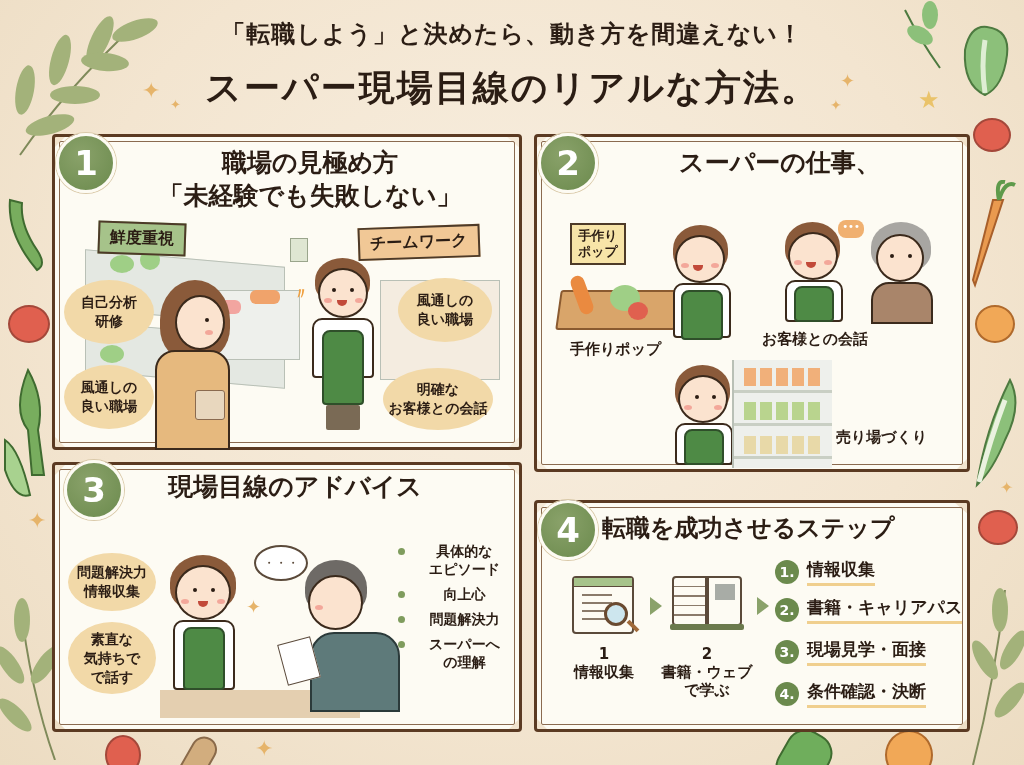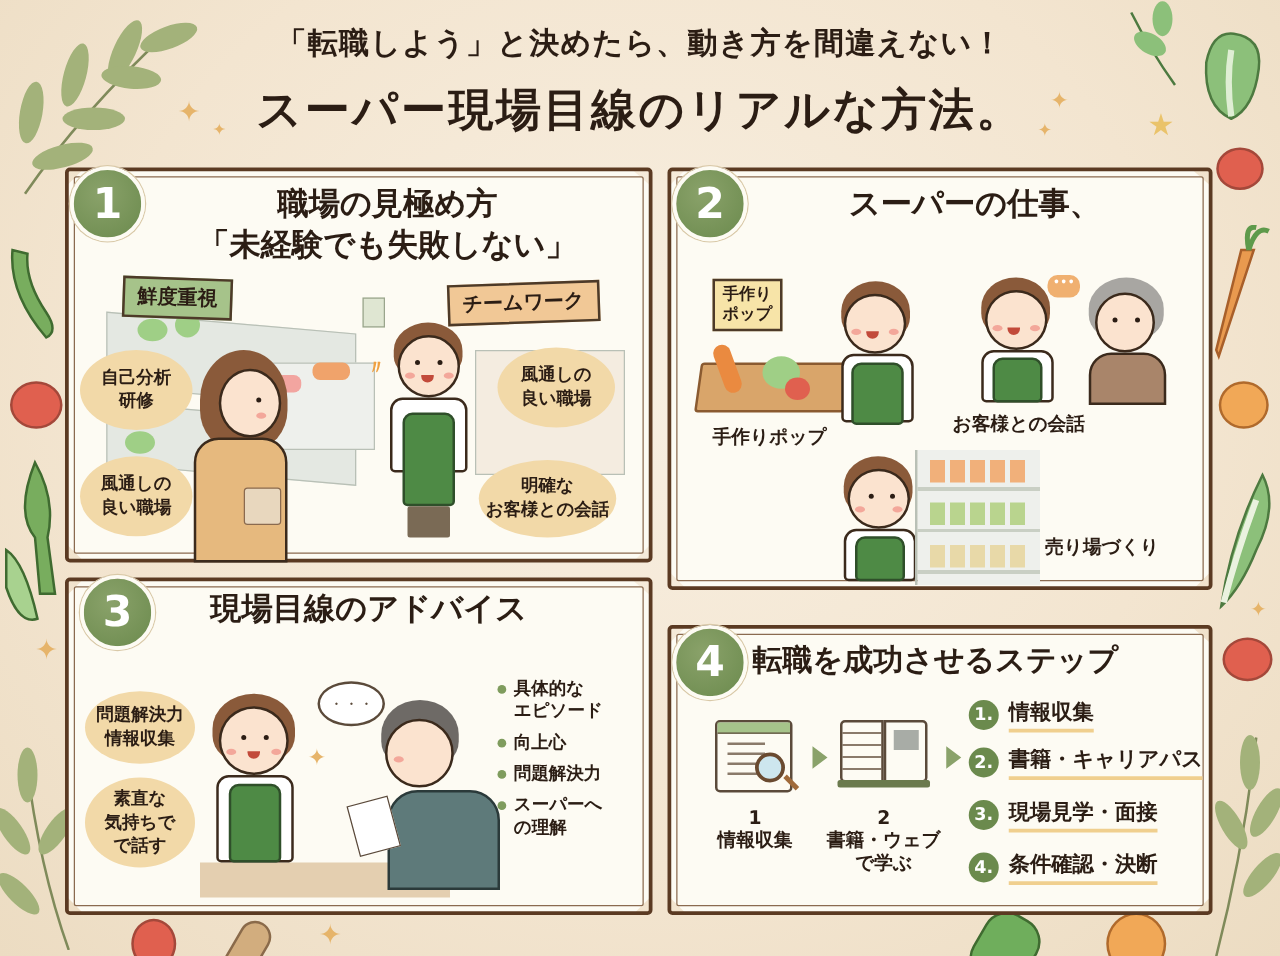--- a/index.html
+++ b/index.html
@@ -78,21 +78,21 @@
       font-size: 14px; font-weight: bold; display: flex; align-items: center; justify-content: center; margin-right: 8px;
     }
     .step-label {
       font-size: 17px; font-weight: bold; color: #2b1d14; padding-bottom: 2px;
       border-bottom: 3px solid #f0cf8e;
     }
     .arrow-tri {
       position: absolute; width: 0; height: 0;
       border-top: 9px solid transparent; border-bottom: 9px solid transparent; border-left: 12px solid #8aa26a;
     }
-    .bullets { position: absolute; z-index: 2; list-style: none; }
+    .bullets { position: absolute; z-index: 2; list-style: none; text-align: center; }
     .bullets li { position: relative; padding-left: 13px; font-size: 14px; font-weight: bold; line-height: 18px; margin-bottom: 7px; }
     .bullets li::before { content: ""; position: absolute; left: 0; top: 6px; width: 7px; height: 7px; border-radius: 50%; background: #7f9c5d; }
 
     .sparkle { position: absolute; color: #e6b46a; font-size: 22px; line-height: 1; }
     .leafspray { position: absolute; }
   </style>
 </head>
 <body>
 
 <svg class="leafspray" style="left:5px;top:0" width="160" height="160" viewBox="0 0 160 160">

